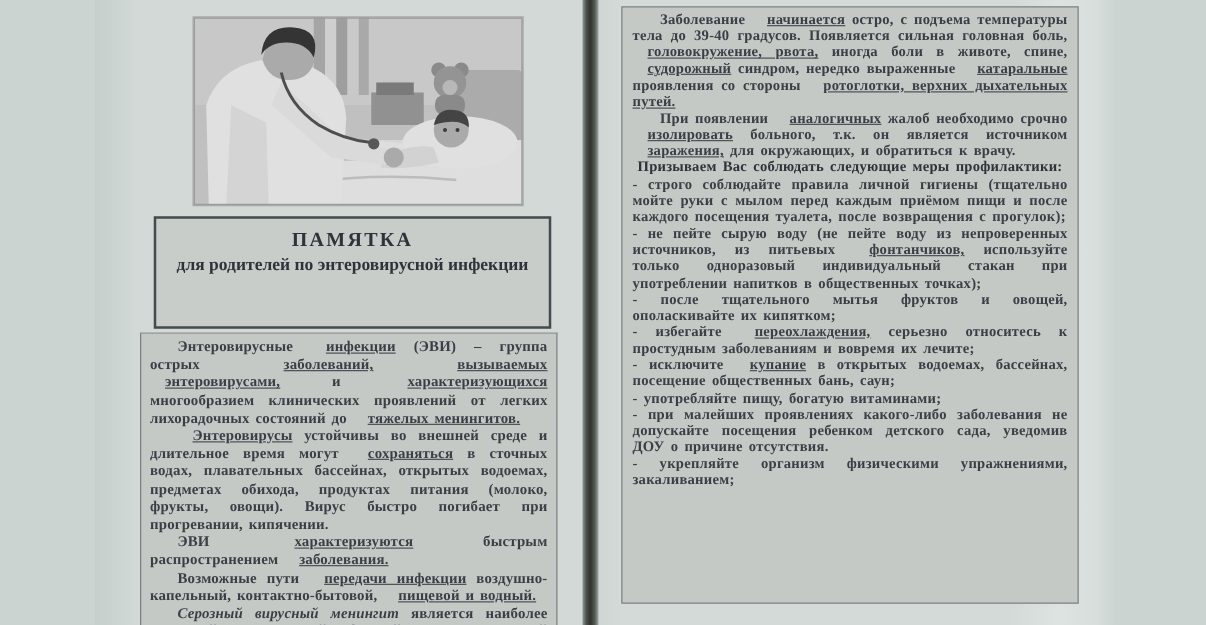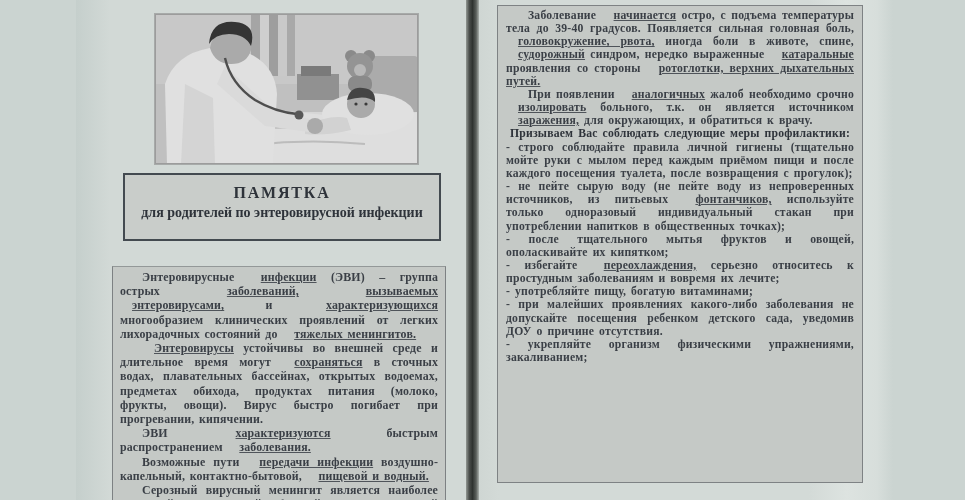--- a/index.html
+++ b/index.html
@@ -21,21 +21,21 @@
   .spine{
     position:absolute;left:466px;top:0;width:13px;height:500px;
     background:linear-gradient(90deg,#939894 0,#4a4e4b 25%,#2f3330 50%,#5a5f5b 78%,#a9afab 100%);
   }
   .photo{
     position:absolute;left:79px;top:14px;width:263px;height:150px;
     outline:1px solid rgba(120,126,122,.5);
     filter:grayscale(1) contrast(.92);
   }
   .title-box{
-    position:absolute;left:47px;top:173px;width:318px;height:68px;
+    position:absolute;left:47px;top:173px;width:318px;height:90px;
     box-sizing:border-box;border:2px solid #434a50;background:#c9cdca;
     text-align:center;color:#2e333a;
   }
   .title-box .t1{margin-top:9px;font-size:16px;font-weight:bold;letter-spacing:1.8px;}
   .title-box .t2{margin-top:2px;padding:0 16px;font-size:14px;line-height:17px;font-weight:bold;}
   .body{
     box-sizing:border-box;position:absolute;overflow:hidden;
     background:#c5c9c6;color:#3a3f46;font-weight:bold;
   }
   .body-left{
@@ -46,21 +46,21 @@
   }
   .body-right{
     left:18px;top:5px;width:366px;height:478px;
     border:1px solid rgba(55,60,66,.5);
     padding:3px 8px;font-size:11.7px;line-height:13.15px;letter-spacing:.2px;word-spacing:1.8px;
   }
   .para{margin:0;text-align:justify;text-indent:22px;}
   .para.bullet{text-indent:0;}
   .para.heading{text-indent:0;text-align:center;font-weight:bold;color:#2e333a;}
   .u{text-decoration:underline;text-decoration-color:rgba(58,63,70,.85);text-underline-offset:1px;padding-left:12px;}
-  .bi{}
+  .bi{font-style:italic;}
 </style>
 </head>
 <body>
 
 <div class="stage">
 
   <div class="paper paper-left">
 
     <svg class="photo" viewBox="0 0 263 150" xmlns="http://www.w3.org/2000/svg">
       <rect x="0" y="0" width="263" height="150" fill="#c6c6c2"></rect>
@@ -137,19 +137,20 @@
 
   <div class="paper paper-right">
     <div class="body body-right">
         <p class="para p"><span>Заболевание </span><span class="u">начинается</span><span> остро, с подъема температуры тела до 39-40 градусов. Появляется сильная головная боль, </span><span class="u">головокружение, рвота,</span><span> иногда боли в животе, спине, </span><span class="u">судорожный</span><span> синдром, нередко выраженные </span><span class="u">катаральные</span><span> проявления со стороны </span><span class="u">ротоглотки, верхних дыхательных путей.</span></p>
         <p class="para p"><span>При появлении </span><span class="u">аналогичных</span><span> жалоб необходимо срочно </span><span class="u">изолировать</span><span> больного, т.к. он является источником </span><span class="u">заражения,</span><span> для окружающих, и обратиться к врачу.</span></p>
         <p class="para heading"><span>Призываем Вас соблюдать следующие меры профилактики:</span></p>
         <p class="para bullet">- <span>строго соблюдайте правила личной гигиены (тщательно мойте руки с мылом перед каждым приёмом пищи и после каждого посещения туалета, после возвращения с прогулок);</span></p>
         <p class="para bullet">- <span>не пейте сырую воду (не пейте воду из непроверенных источников, из питьевых </span><span class="u">фонтанчиков,</span><span> используйте только одноразовый индивидуальный стакан при употреблении напитков в общественных точках);</span></p>
         <p class="para bullet">- <span>после тщательного мытья фруктов и овощей, ополаскивайте их кипятком;</span></p>
         <p class="para bullet">- <span>избегайте </span><span class="u">переохлаждения,</span><span> серьезно относитесь к простудным заболеваниям и вовремя их лечите;</span></p>
+        <p class="para bullet">- <span>исключите </span><span class="u">купание</span><span> в открытых водоемах, бассейнах, посещение общественных бань, саун;</span></p>
         <p class="para bullet">- <span>употребляйте пищу, богатую витаминами;</span></p>
         <p class="para bullet">- <span>при малейших проявлениях какого-либо заболевания не допускайте посещения ребенком детского сада, уведомив ДОУ о причине отсутствия.</span></p>
         <p class="para bullet">- <span>укрепляйте организм физическими упражнениями, закаливанием;</span></p>
       </div>
   </div>
 
 </div>
 
 </body></html>

